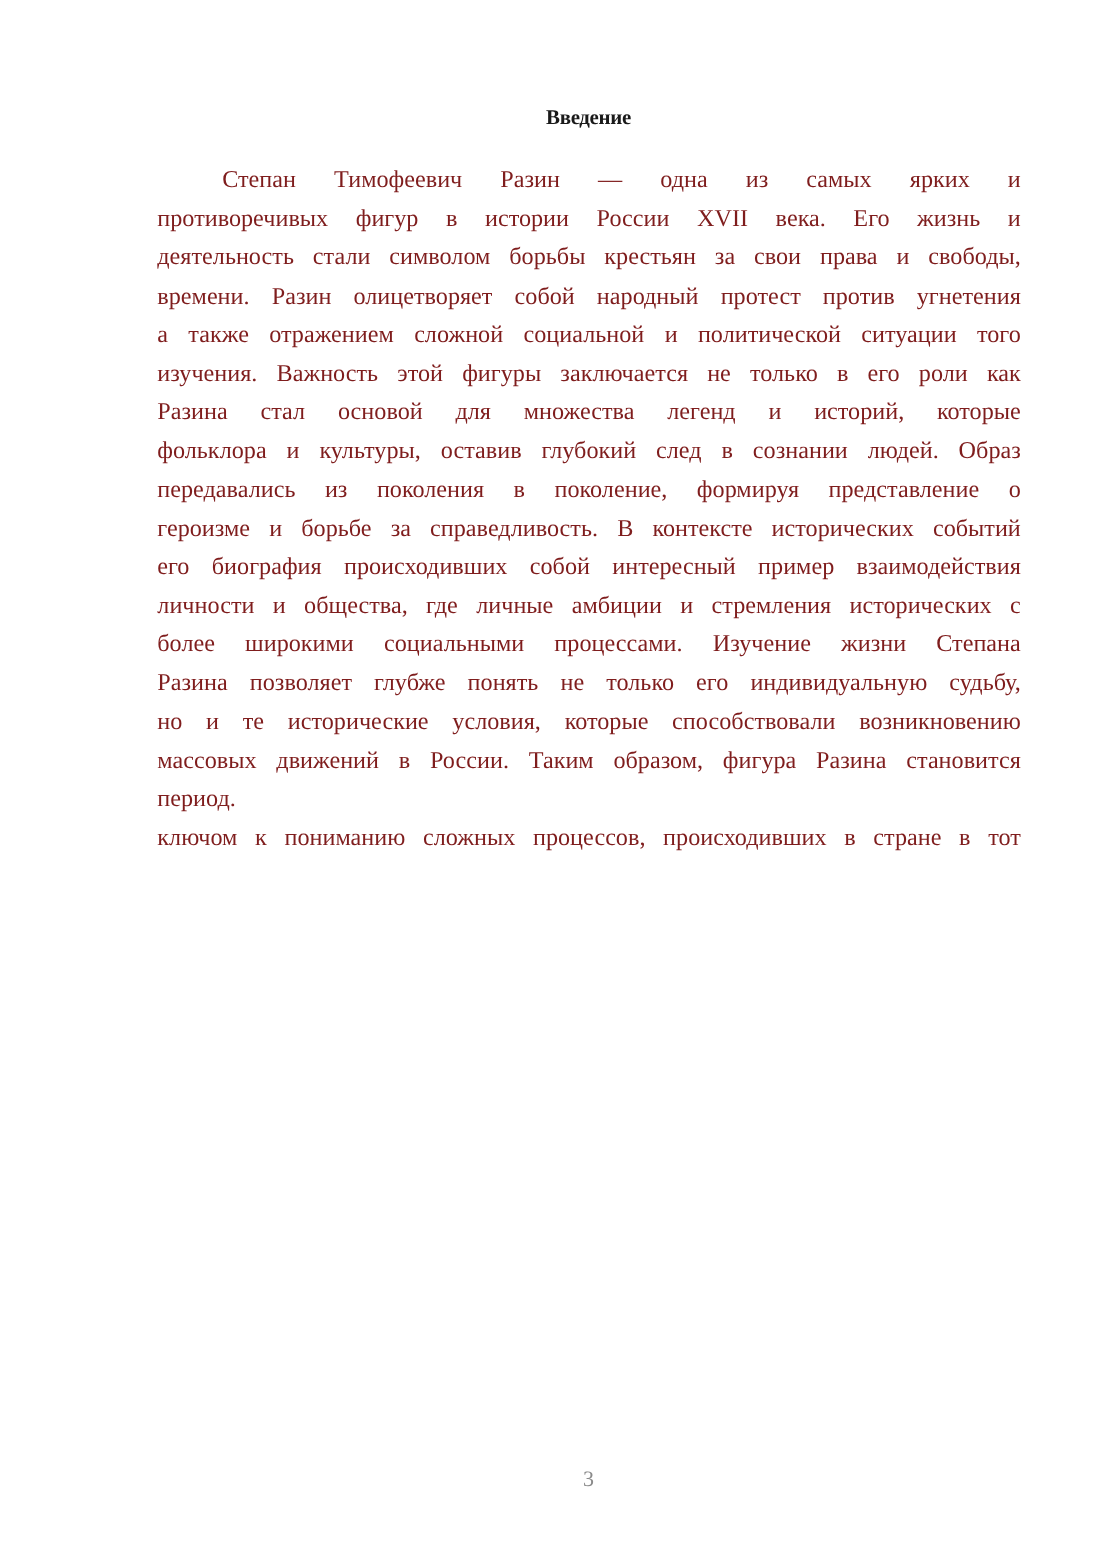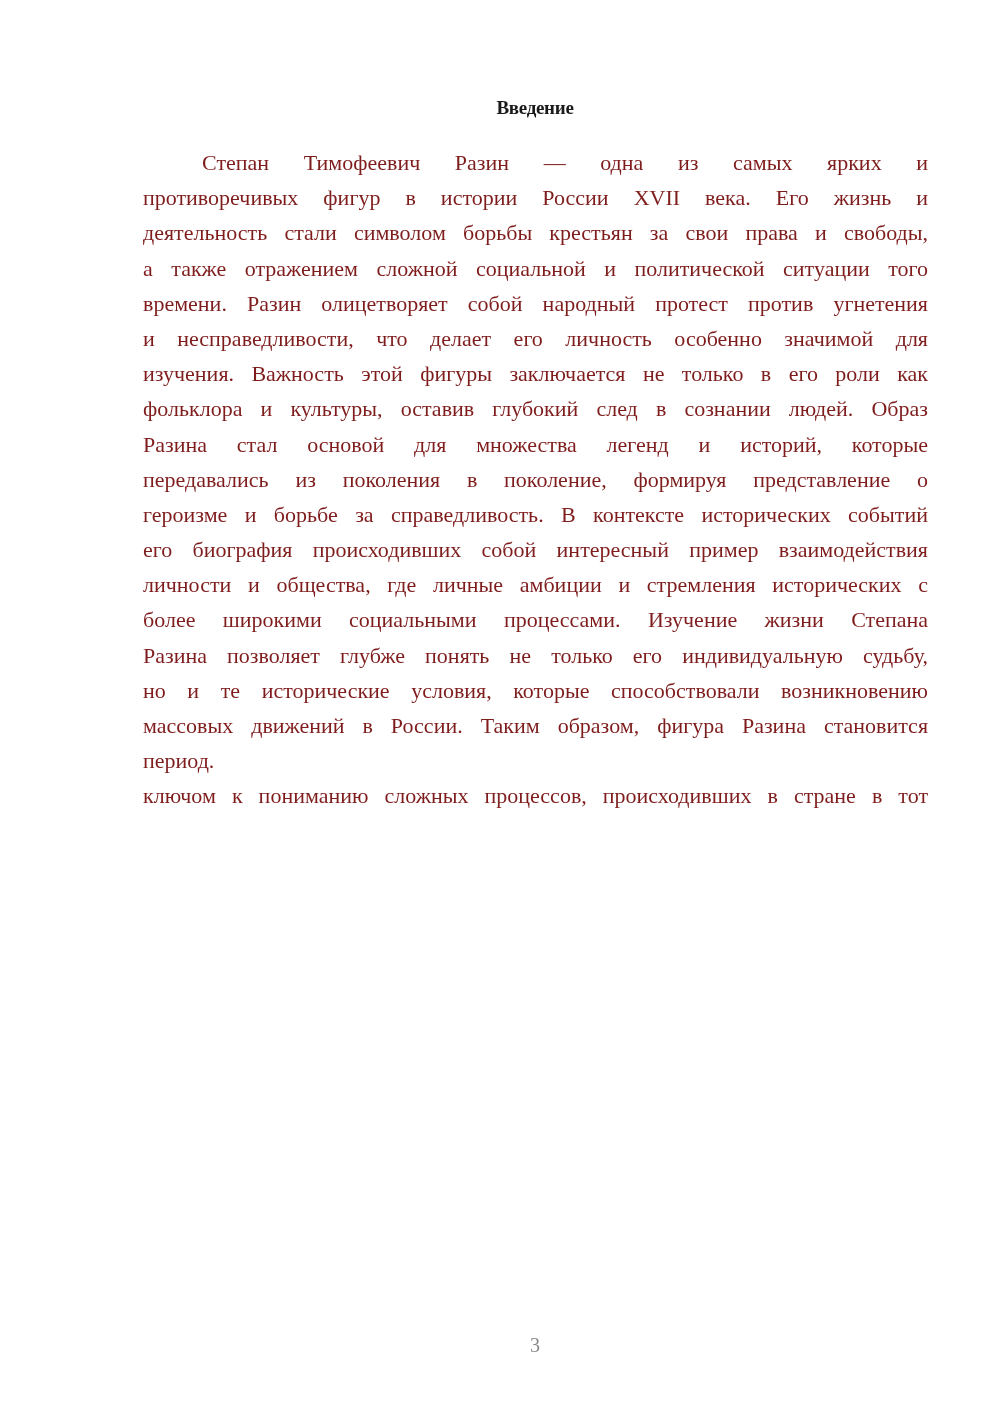--- a/index.html
+++ b/index.html
@@ -86,36 +86,33 @@
     <span class="line first">
         <span class="line-inner">Степан Тимофеевич Разин — одна из самых ярких и</span>
       </span>
     <span class="line">
         <span class="line-inner">противоречивых фигур в истории России XVII века. Его жизнь и</span>
       </span>
     <span class="line">
         <span class="line-inner">деятельность стали символом борьбы крестьян за свои права и свободы,</span>
       </span>
     <span class="line">
-        <span class="line-inner">а также отражением сложной социальной и политической ситуации того</span>
-      </span>
-    <span class="line">
         <span class="line-inner">времени. Разин олицетворяет собой народный протест против угнетения</span>
       </span>
     <span class="line">
-        <span class="line-inner">и несправедливости, что делает его личность особенно значимой для</span>
+        <span class="line-inner">а также отражением сложной социальной и политической ситуации того</span>
       </span>
     <span class="line">
         <span class="line-inner">изучения. Важность этой фигуры заключается не только в его роли как</span>
       </span>
     <span class="line">
-        <span class="line-inner">фольклора и культуры, оставив глубокий след в сознании людей. Образ</span>
+        <span class="line-inner">Разина стал основой для множества легенд и историй, которые</span>
       </span>
     <span class="line">
-        <span class="line-inner">Разина стал основой для множества легенд и историй, которые</span>
+        <span class="line-inner">фольклора и культуры, оставив глубокий след в сознании людей. Образ</span>
       </span>
     <span class="line">
         <span class="line-inner">передавались из поколения в поколение, формируя представление о</span>
       </span>
     <span class="line">
         <span class="line-inner">героизме и борьбе за справедливость. В контексте исторических событий</span>
       </span>
     <span class="line">
         <span class="line-inner">его биография происходивших собой интересный пример взаимодействия</span>
       </span>

